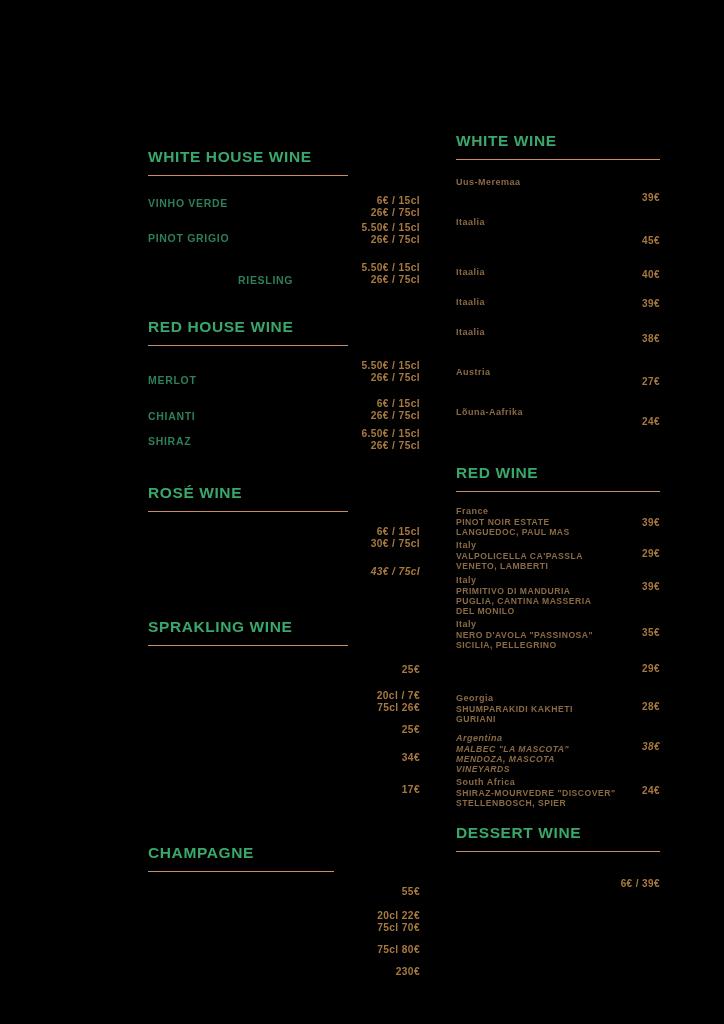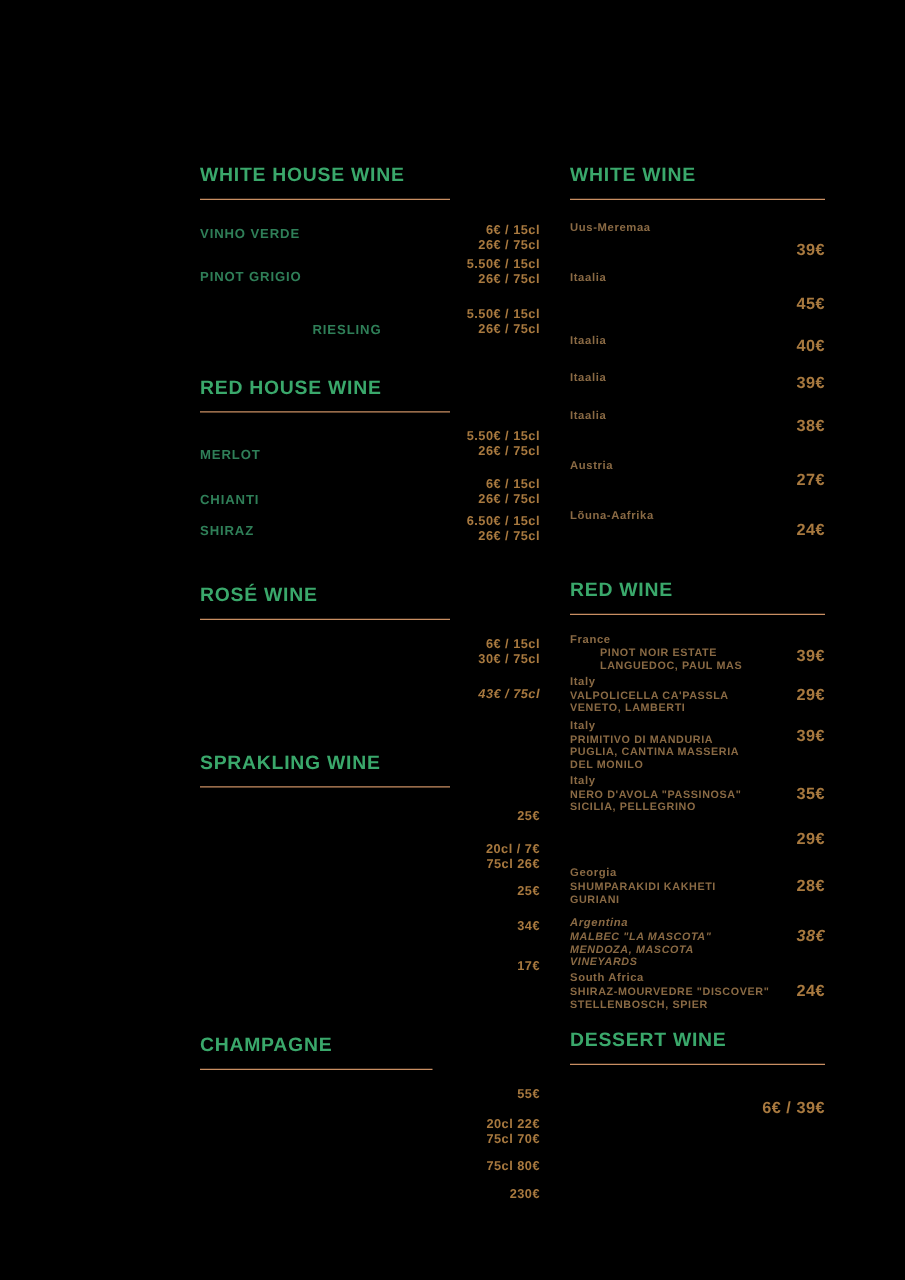--- a/index.html
+++ b/index.html
@@ -13,23 +13,22 @@
   .page {
     position: relative;
     width: 724px;
     height: 1024px;
     background: #000000;
   }
   
   .col-left {
     position: absolute;
     left: 148px;
-    top: 132px;
+    top: 148px;
     width: 272px;
-    margin-left: 12px;
   }
   .col-right {
     position: absolute;
     left: 456px;
     top: 132px;
     width: 204px;
   }
 
   
   .section { margin-bottom: 0; }
@@ -77,21 +76,21 @@
     right: 0;
     color: #a8793f;
     font-size: 10.2px;
     font-weight: bold;
     letter-spacing: 0.4px;
     text-align: right;
     line-height: 1.22;
     white-space: pre-line;
   }
   .price.big {
-    font-size: 13px;
+    font-size: 10px;
   }
 
   
   .lrow {
     position: relative;
     height: 30px;
   }
   .lrow .nm { position: absolute; left: 0; top: 7px; }
   .lrow .pr { position: absolute; right: 0; top: 0px; }
 
@@ -275,21 +274,21 @@
 
     <div class="spacer-md"></div>
 
     <div class="section">
       <div class="sec-title">RED WINE</div>
       <div class="sec-rule rule-right"></div>
 
       <div class="rrow2" style="height:30px;">
         <div class="nm">
           <div class="item-region">France</div>
-          <div class="item-sub" style="white-space:pre-line;margin-left:24px;">PINOT NOIR ESTATE
+          <div class="item-sub" style="white-space:pre-line;">PINOT NOIR ESTATE
 LANGUEDOC, PAUL MAS</div>
         </div>
         <div class="pr price big" style="top:11px;">39€</div>
       </div>
       <div class="rrow2" style="height:36px;">
         <div class="nm" style="top:4px;">
           <div class="item-region">Italy</div>
           <div class="item-sub" style="white-space:pre-line;">VALPOLICELLA CA'PASSLA
 VENETO, LAMBERTI</div>
         </div>

